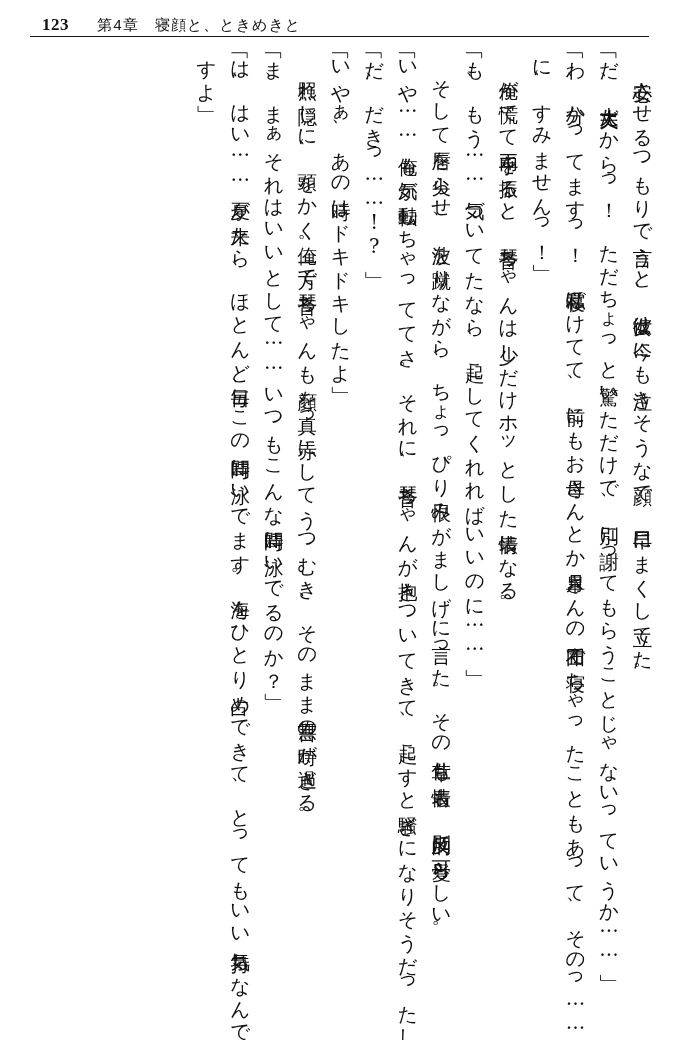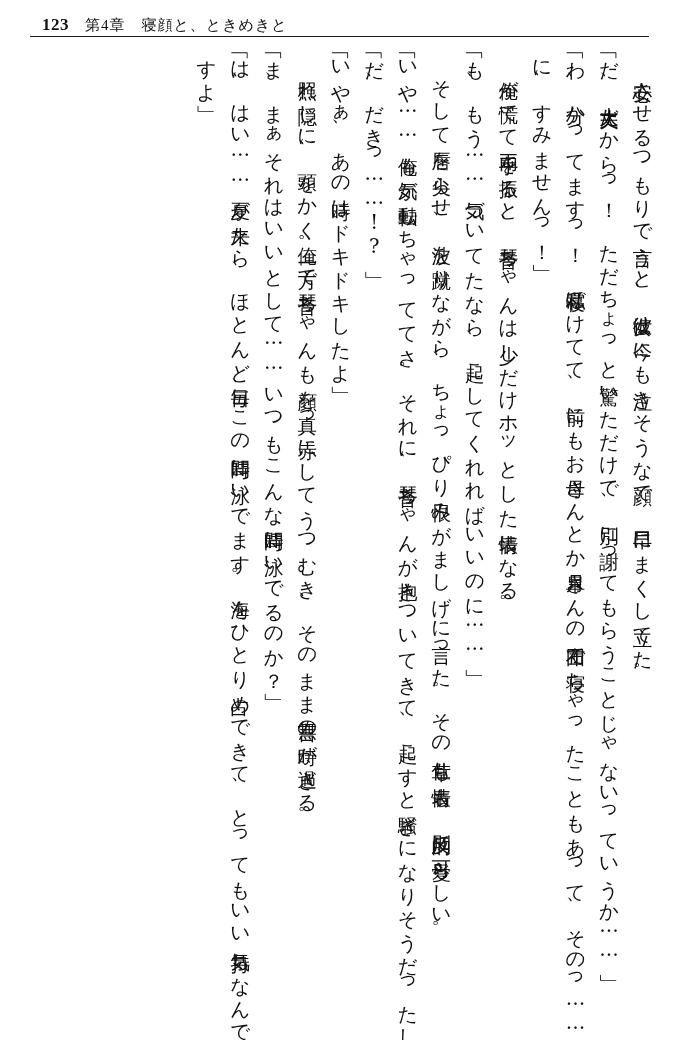--- a/index.html
+++ b/index.html
@@ -32,27 +32,27 @@
     height: 40px;
     display: flex;
     align-items: center;
     padding: 10px 30px 0 42px;
     box-sizing: border-box;
   }
   .page-number {
     font-size: 17px;
     font-weight: bold;
     letter-spacing: 0.5px;
-    margin-right: 16px;
+    margin-right: 28px;
     font-family: "Liberation Serif", "DejaVu Serif", serif;
   }
   .chapter-title {
     font-size: 15px;
     letter-spacing: 1px;
-    font-family: Liberation Serif, serif;
+    font-family: Liberation Mono, monospace;
   }
   .header-rule {
     position: absolute;
     left: 30px;
     right: 30px;
     top: 36px;
     height: 1px;
     background: #1a1a1a;
   }
 

